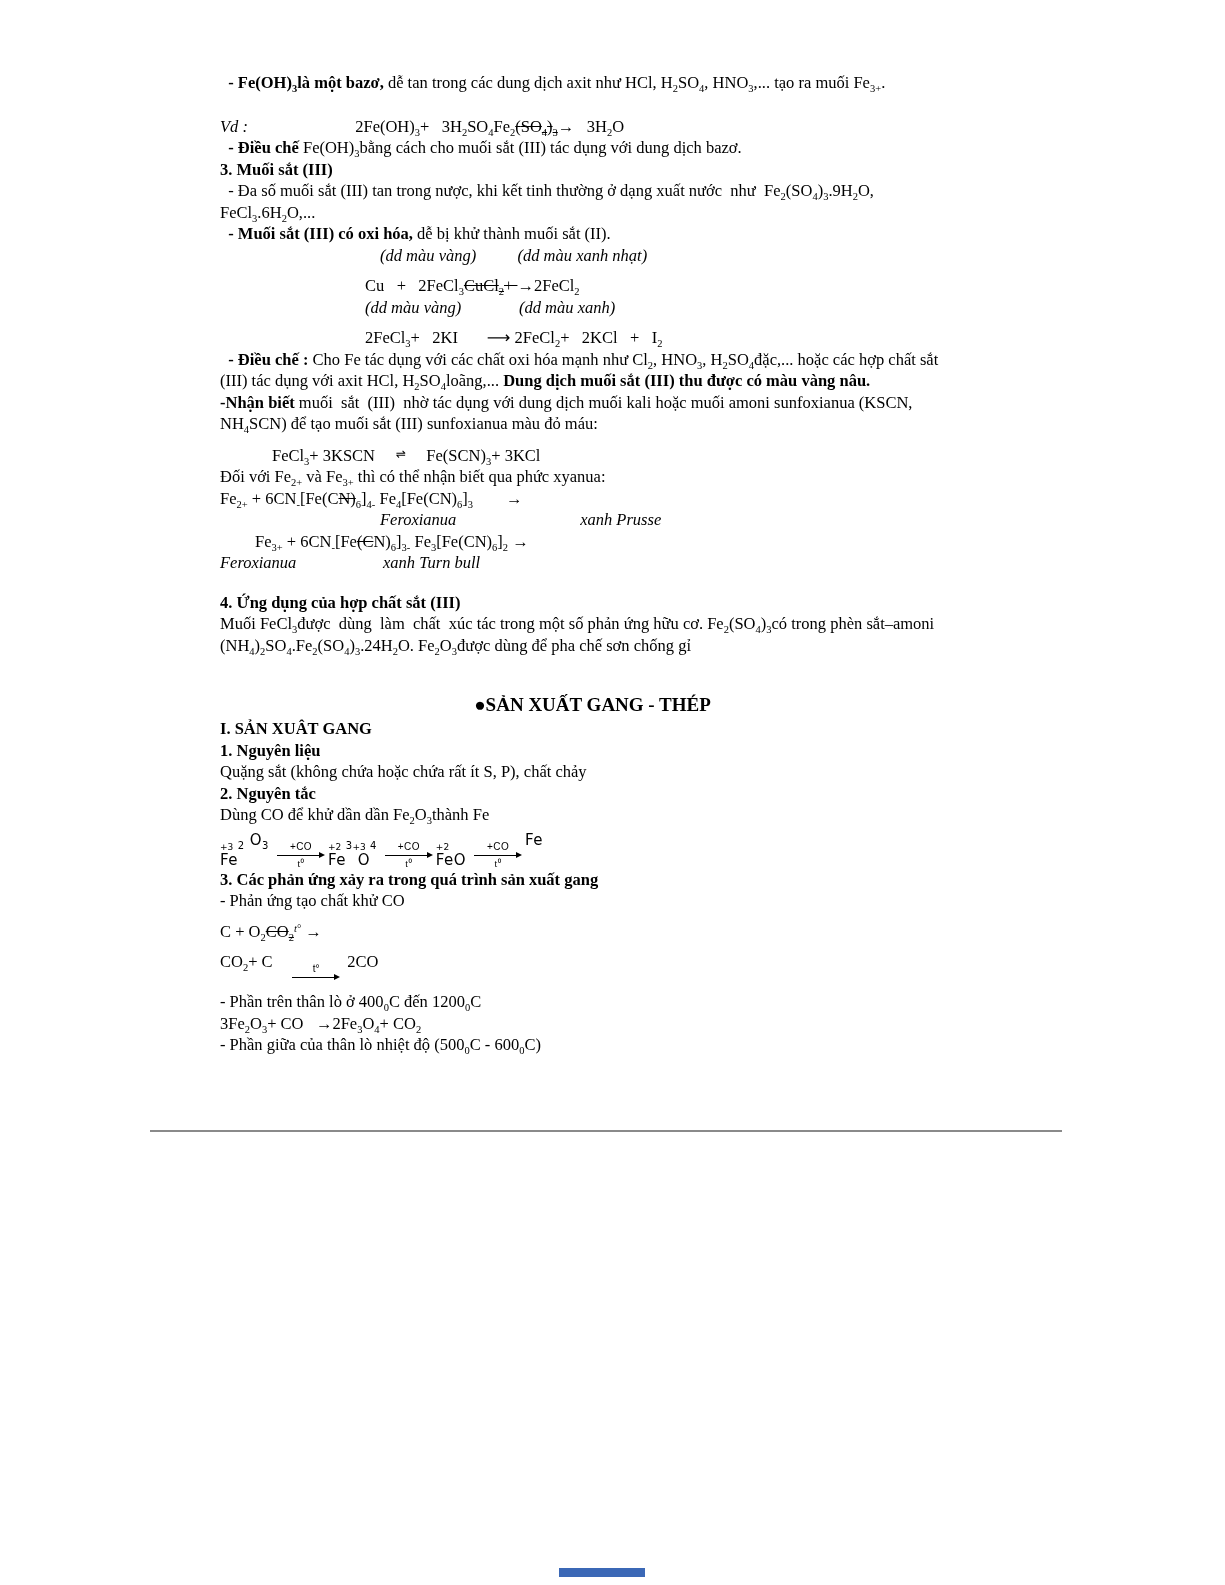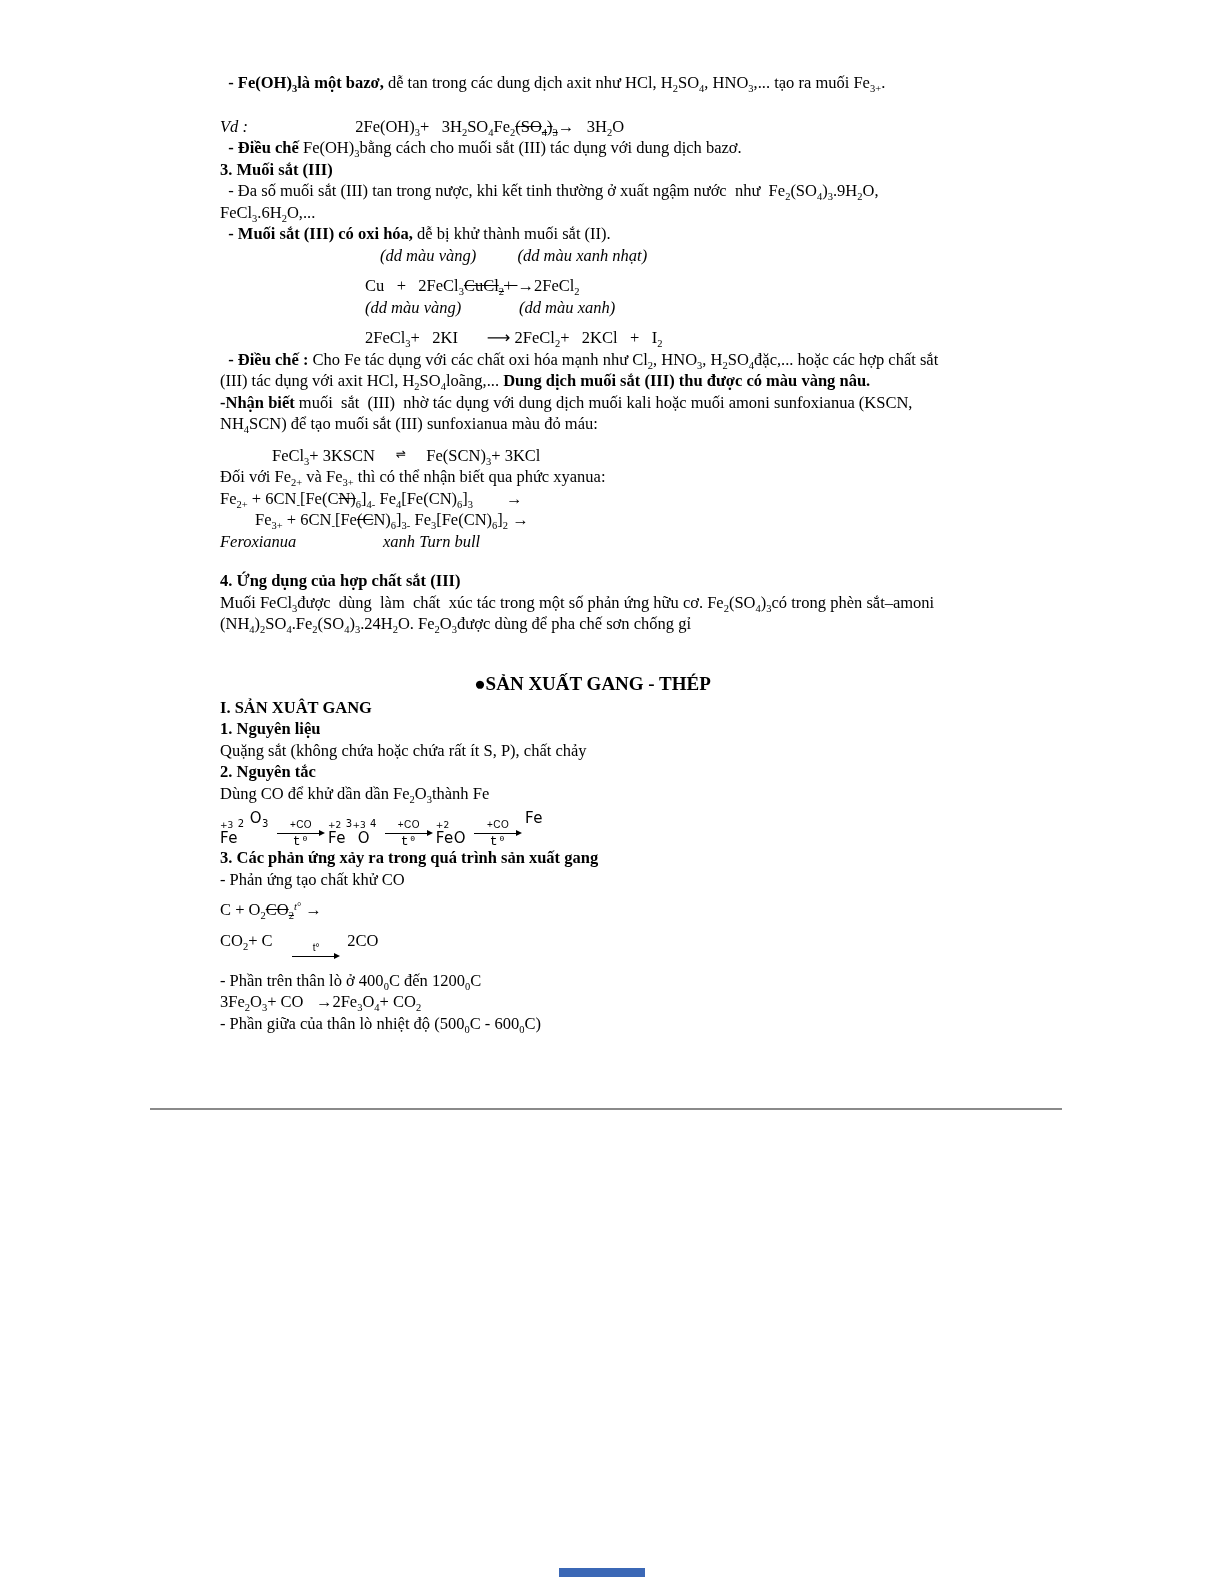--- a/index.html
+++ b/index.html
@@ -30,50 +30,51 @@
   .gap-xl{margin-top:36px;}
   .gap-hr{margin-top:74px;}
   .heading-center{text-align:center;font-size:19px;line-height:26px;width:745px;}
   .gang-eq{font-family:"DejaVu Sans",sans-serif;font-size:15px;letter-spacing:.4px;padding-top:4px;}
   .gang-eq .sub{font-size:10px;}
   .oxel{display:inline-flex;flex-direction:column;align-items:flex-start;line-height:1;vertical-align:bottom;}
   .ox{font-size:9px;line-height:9px;letter-spacing:0;}
   .oxel-t{line-height:17px;}
   .rxarrow{display:inline-flex;flex-direction:column;align-items:center;vertical-align:-5px;margin:0 3px;line-height:1;}
   .rx-top{font-size:10px;line-height:11px;font-family:Liberation Sans, sans-serif;}
-  .rx-bottom{font-size:13px;line-height:10px;min-height:10px;font-family:Liberation Mono, monospace;}
+  .rx-bottom{font-size:10px;line-height:10px;min-height:10px;font-family:Liberation Serif, serif;}
   .rx-line{position:relative;width:48px;height:7px;}
   .rx-line::before{content:"";position:absolute;left:0;right:3px;top:3px;border-top:1px solid #000;}
   .rx-line::after{content:"";position:absolute;right:0;top:0;width:0;height:0;
     border-left:6px solid #000;border-top:3.5px solid transparent;border-bottom:3.5px solid transparent;}
   .rule{height:0;border-top:2px solid #8a8a8a;margin-left:-70px;width:912px;}
   .footer-bar{position:absolute;left:559px;top:1568px;width:86px;height:9px;}
 </style>
 </head>
 <body style="background: rgb(255, 255, 255);">
 
 <div class="doc">
     <div class="line"><span class="seg b">  - Fe(OH)</span><span class="seg b sub">3</span><span class="seg b">là một bazơ,</span><span class="seg"> dễ tan trong các dung dịch axit như HCl, H</span><span class="seg sub">2</span><span class="seg">SO</span><span class="seg sub">4</span><span class="seg">, HNO</span><span class="seg sub">3</span><span class="seg">,... tạo ra muối Fe</span><span class="seg sub">3+</span><span class="seg">.</span></div>
     <div class="line gap-m"><span class="seg i">Vd :</span><span class="seg">                          </span><span class="seg">2Fe(OH)</span><span class="seg sub">3</span><span class="seg">+   3H</span><span class="seg sub">2</span><span class="seg">SO</span><span class="seg sub">4</span><span class="seg">Fe</span><span class="seg sub">2</span><span class="seg strike">(</span><span class="seg strike">SO</span><span class="seg sub strike">4</span><span class="seg strike">)</span><span class="seg sub strike">3</span><span class="seg">→</span><span class="seg">   3H</span><span class="seg sub">2</span><span class="seg">O</span></div>
     <div class="line"><span class="seg b">  - Điều chế </span><span class="seg">Fe(OH)</span><span class="seg sub">3</span><span class="seg">bằng cách cho muối sắt (III) tác dụng với dung dịch bazơ.</span></div>
     <div class="line"><span class="seg b">3. Muối sắt (III)</span></div>
-    <div class="line"><span class="seg">  - Đa số muối sắt (III) tan trong nược, khi kết tinh thường ở xuất ngậm nước  như  Fe</span><span class="seg sub">2</span><span class="seg">(SO</span><span class="seg sub">4</span><span class="seg">)</span><span class="seg sub">3</span><span class="seg">.9H</span><span class="seg sub">2</span><span class="seg">O,</span></div>
+    <div class="line"><span class="seg">  - Đa số muối sắt (III) tan trong nược, khi kết tinh thường ở dạng xuất nước  như  Fe</span><span class="seg sub">2</span><span class="seg">(SO</span><span class="seg sub">4</span><span class="seg">)</span><span class="seg sub">3</span><span class="seg">.9H</span><span class="seg sub">2</span><span class="seg">O,</span></div>
     <div class="line"><span class="seg">FeCl</span><span class="seg sub">3</span><span class="seg">.6H</span><span class="seg sub">2</span><span class="seg">O,...</span></div>
     <div class="line"><span class="seg b">  - Muối sắt (III) có oxi hóa,</span><span class="seg"> dễ bị khử thành muối sắt (II).</span></div>
     <div class="line ind-b"><span class="seg i">(dd màu vàng)          (dd màu xanh nhạt)</span></div>
     <div class="line ind-a gap-s"><span class="seg">Cu   +   2FeCl</span><span class="seg sub">3</span><span class="seg strike">CuCl</span><span class="seg sub strike">2</span><span class="seg strike">+ </span><span class="seg">→</span><span class="seg">2FeCl</span><span class="seg sub">2</span></div>
     <div class="line ind-a"><span class="seg i">(dd màu vàng)              (dd màu xanh)</span></div>
     <div class="line ind-a gap-s"><span class="seg">2FeCl</span><span class="seg sub">3</span><span class="seg">+   2KI       </span><span class="seg">⟶</span><span class="seg"> 2FeCl</span><span class="seg sub">2</span><span class="seg">+   2KCl   +   I</span><span class="seg sub">2</span></div>
     <div class="line"><span class="seg b">  - Điều chế : </span><span class="seg">Cho Fe tác dụng với các chất oxi hóa mạnh như Cl</span><span class="seg sub">2</span><span class="seg">, HNO</span><span class="seg sub">3</span><span class="seg">, H</span><span class="seg sub">2</span><span class="seg">SO</span><span class="seg sub">4</span><span class="seg">đặc,... hoặc các hợp chất sắt</span></div>
     <div class="line"><span class="seg">(III) tác dụng với axit HCl, H</span><span class="seg sub">2</span><span class="seg">SO</span><span class="seg sub">4</span><span class="seg">loãng,... </span><span class="seg b">Dung dịch muối sắt (III) thu được có màu vàng nâu.</span></div>
     <div class="line"><span class="seg b">-Nhận biết </span><span class="seg">muối  sắt  (III)  nhờ tác dụng với dung dịch muối kali hoặc muối amoni sunfoxianua (KSCN,</span></div>
     <div class="line"><span class="seg">NH</span><span class="seg sub">4</span><span class="seg">SCN) để tạo muối sắt (III) sunfoxianua màu đỏ máu:</span></div>
     <div class="line ind-c gap-s"><span class="seg">FeCl</span><span class="seg sub">3</span><span class="seg">+ 3KSCN     </span><span class="seg eqsym">⇌</span><span class="seg">     Fe(SCN)</span><span class="seg sub">3</span><span class="seg">+ 3KCl</span></div>
     <div class="line"><span class="seg">Đối với Fe</span><span class="seg sub">2+</span><span class="seg"> và Fe</span><span class="seg sub">3+</span><span class="seg"> thì có thể nhận biết qua phức xyanua:</span></div>
     <div class="line gap-xs"><span class="seg">Fe</span><span class="seg sub">2+</span><span class="seg"> + 6CN</span><span class="seg sub">-</span><span class="seg">[Fe(C</span><span class="seg strike">N)</span><span class="seg sub">6</span><span class="seg">]</span><span class="seg sub">4-</span><span class="seg"> Fe</span><span class="seg sub">4</span><span class="seg">[Fe(CN)</span><span class="seg sub">6</span><span class="seg">]</span><span class="seg sub">3</span><span class="seg">        </span><span class="seg">→</span></div>
+    <div class="line ind-b"><span class="seg i">Feroxianua</span><span class="seg">                              </span><span class="seg i">xanh Prusse</span></div>
     <div class="line ind-d gap-xs"><span class="seg">Fe</span><span class="seg sub">3+</span><span class="seg"> + 6CN</span><span class="seg sub">-</span><span class="seg">[Fe</span><span class="seg strike">(C</span><span class="seg">N)</span><span class="seg sub">6</span><span class="seg">]</span><span class="seg sub">3-</span><span class="seg"> Fe</span><span class="seg sub">3</span><span class="seg">[Fe(CN)</span><span class="seg sub">6</span><span class="seg">]</span><span class="seg sub">2</span><span class="seg"> </span><span class="seg">→</span></div>
     <div class="line"><span class="seg i">Feroxianua</span><span class="seg">                     </span><span class="seg i">xanh Turn bull</span></div>
     <div class="line gap-l"><span class="seg b">4. Ứng dụng của hợp chất sắt (III)</span></div>
     <div class="line"><span class="seg">Muối FeCl</span><span class="seg sub">3</span><span class="seg">được  dùng  làm  chất  xúc tác trong một số phản ứng hữu cơ. Fe</span><span class="seg sub">2</span><span class="seg">(SO</span><span class="seg sub">4</span><span class="seg">)</span><span class="seg sub">3</span><span class="seg">có trong phèn sắt–amoni</span></div>
     <div class="line"><span class="seg">(NH</span><span class="seg sub">4</span><span class="seg">)</span><span class="seg sub">2</span><span class="seg">SO</span><span class="seg sub">4</span><span class="seg">.Fe</span><span class="seg sub">2</span><span class="seg">(SO</span><span class="seg sub">4</span><span class="seg">)</span><span class="seg sub">3</span><span class="seg">.24H</span><span class="seg sub">2</span><span class="seg">O. Fe</span><span class="seg sub">2</span><span class="seg">O</span><span class="seg sub">3</span><span class="seg">được dùng để pha chế sơn chống gỉ</span></div>
     <div class="line heading-center gap-xl"><span class="seg b">●SẢN XUẤT GANG - THÉP</span></div>
     <div class="line"><span class="seg b">I. SẢN XUÂT GANG</span></div>
     <div class="line"><span class="seg b">1. Nguyên liệu</span></div>
     <div class="line"><span class="seg">Quặng sắt (không chứa hoặc chứa rất ít S, P), chất chảy</span></div>
     <div class="line"><span class="seg b">2. Nguyên tắc</span></div>

